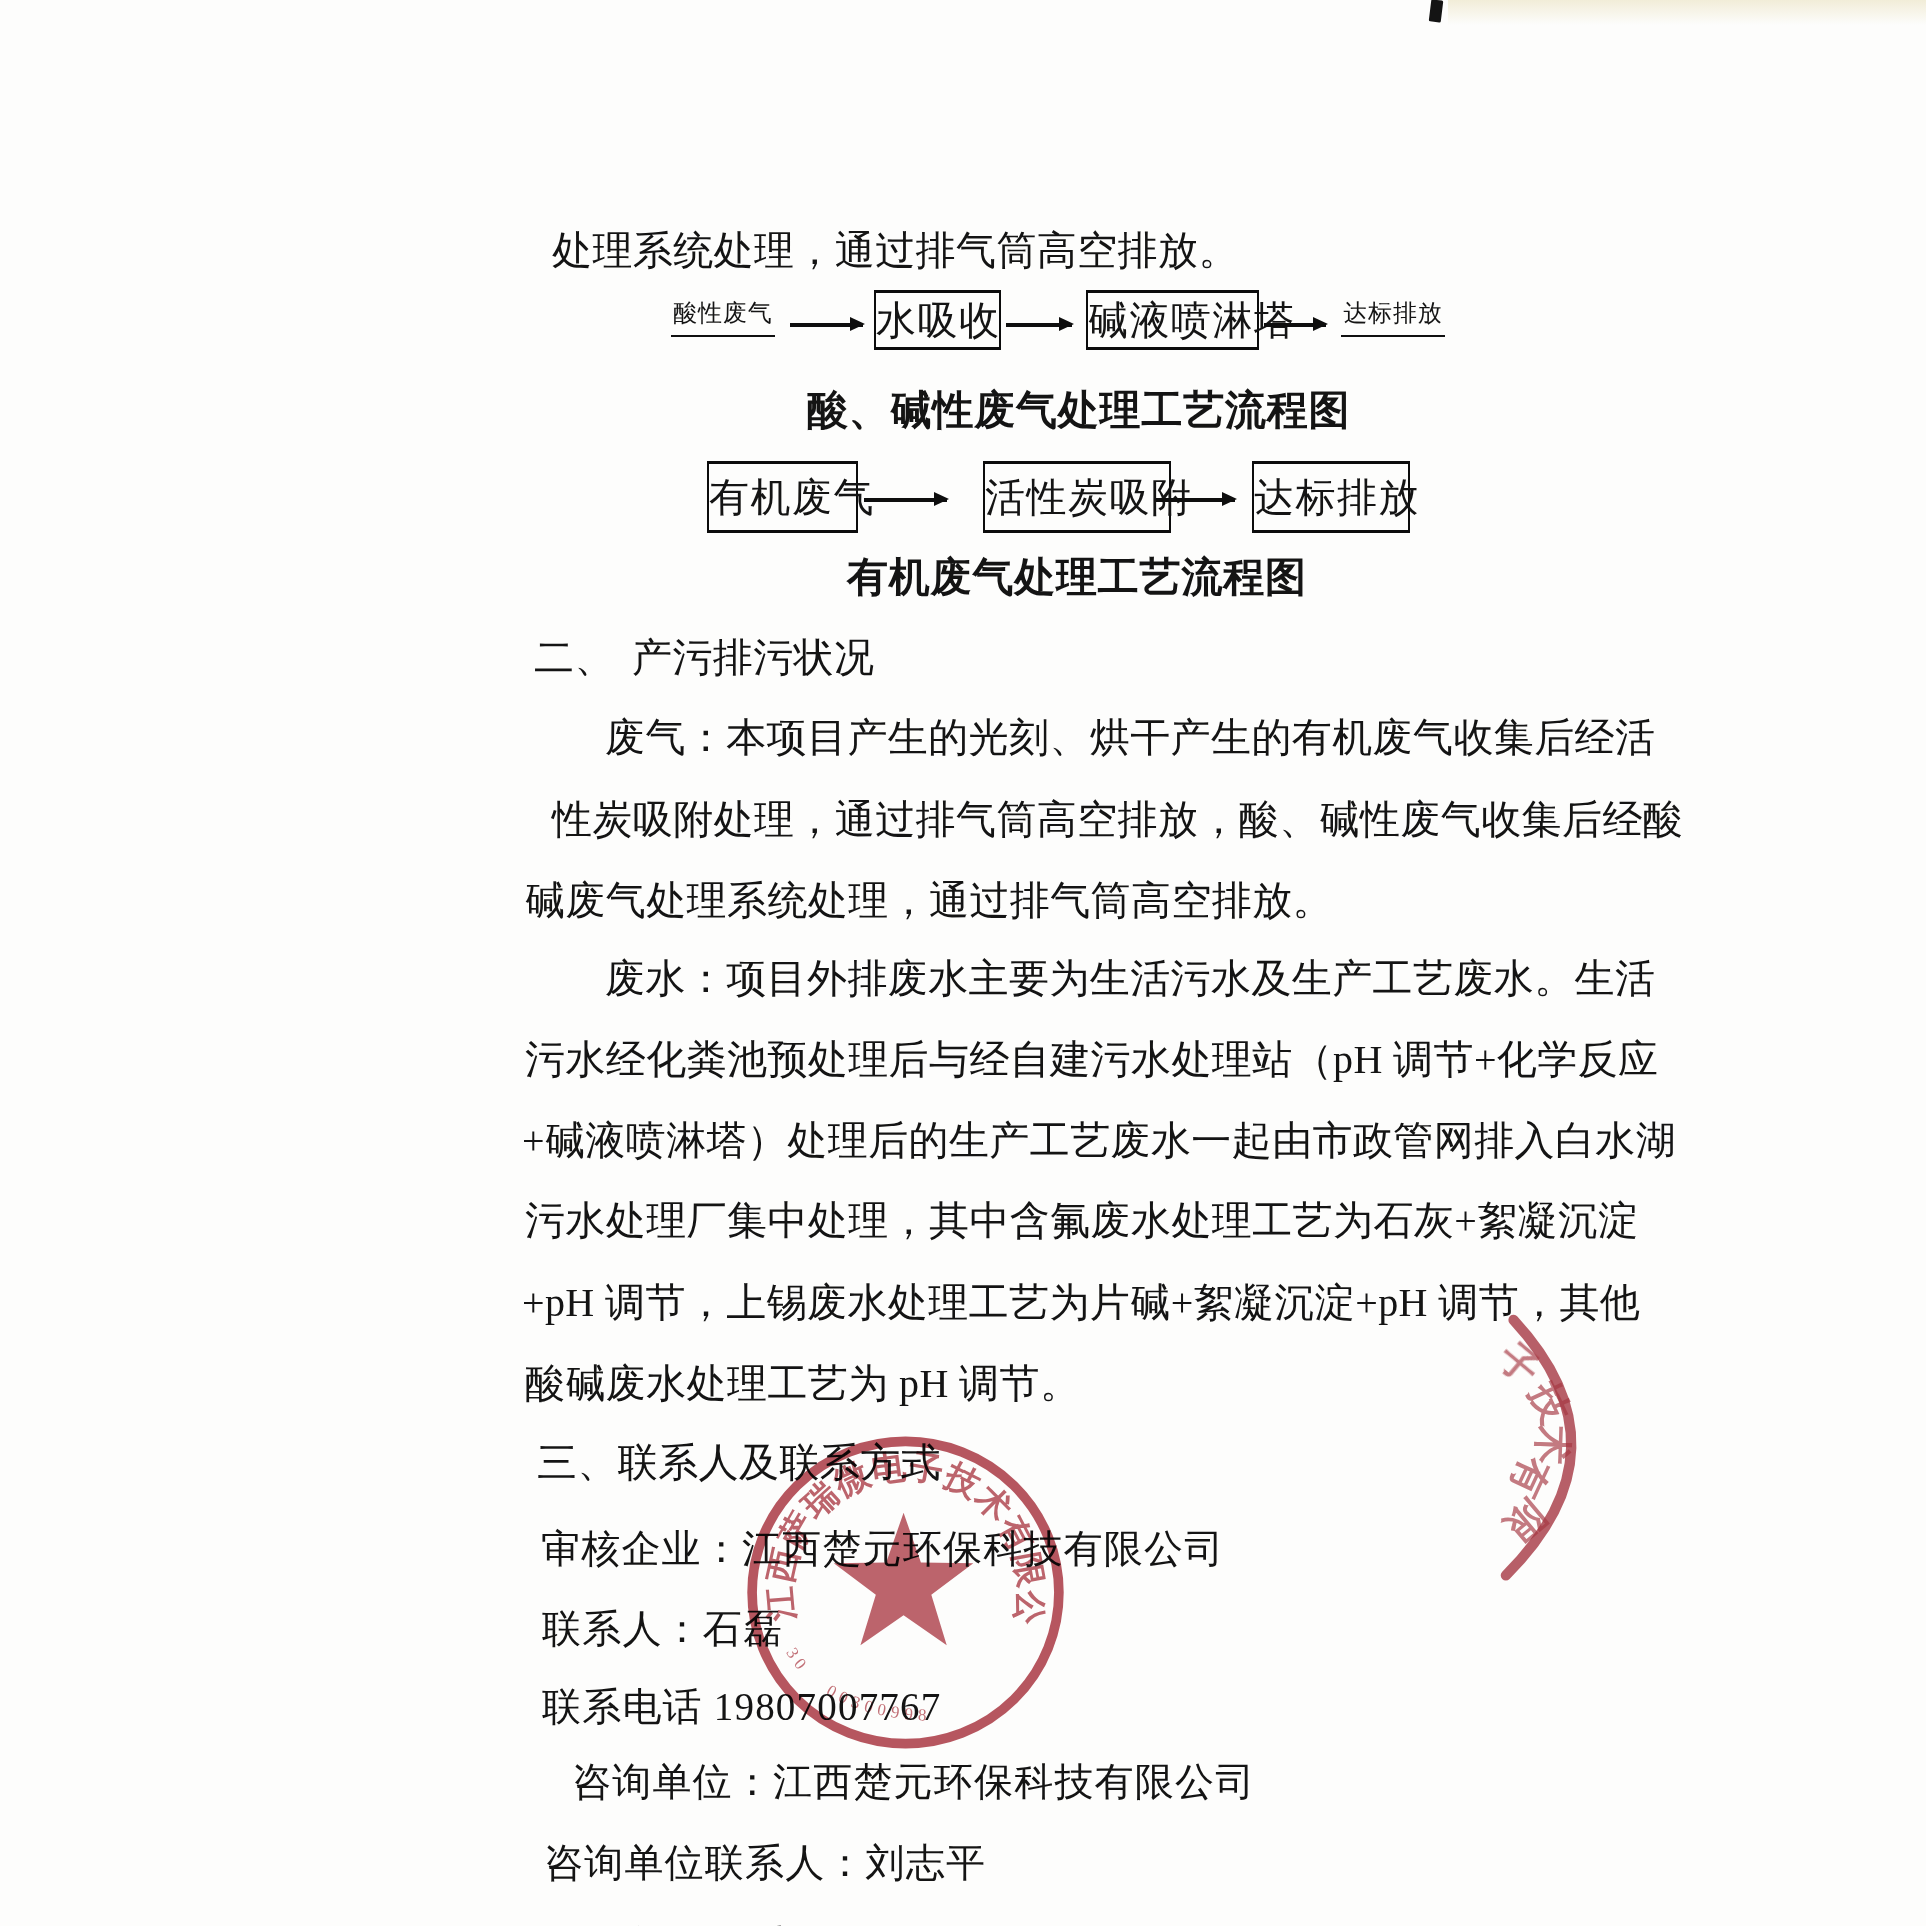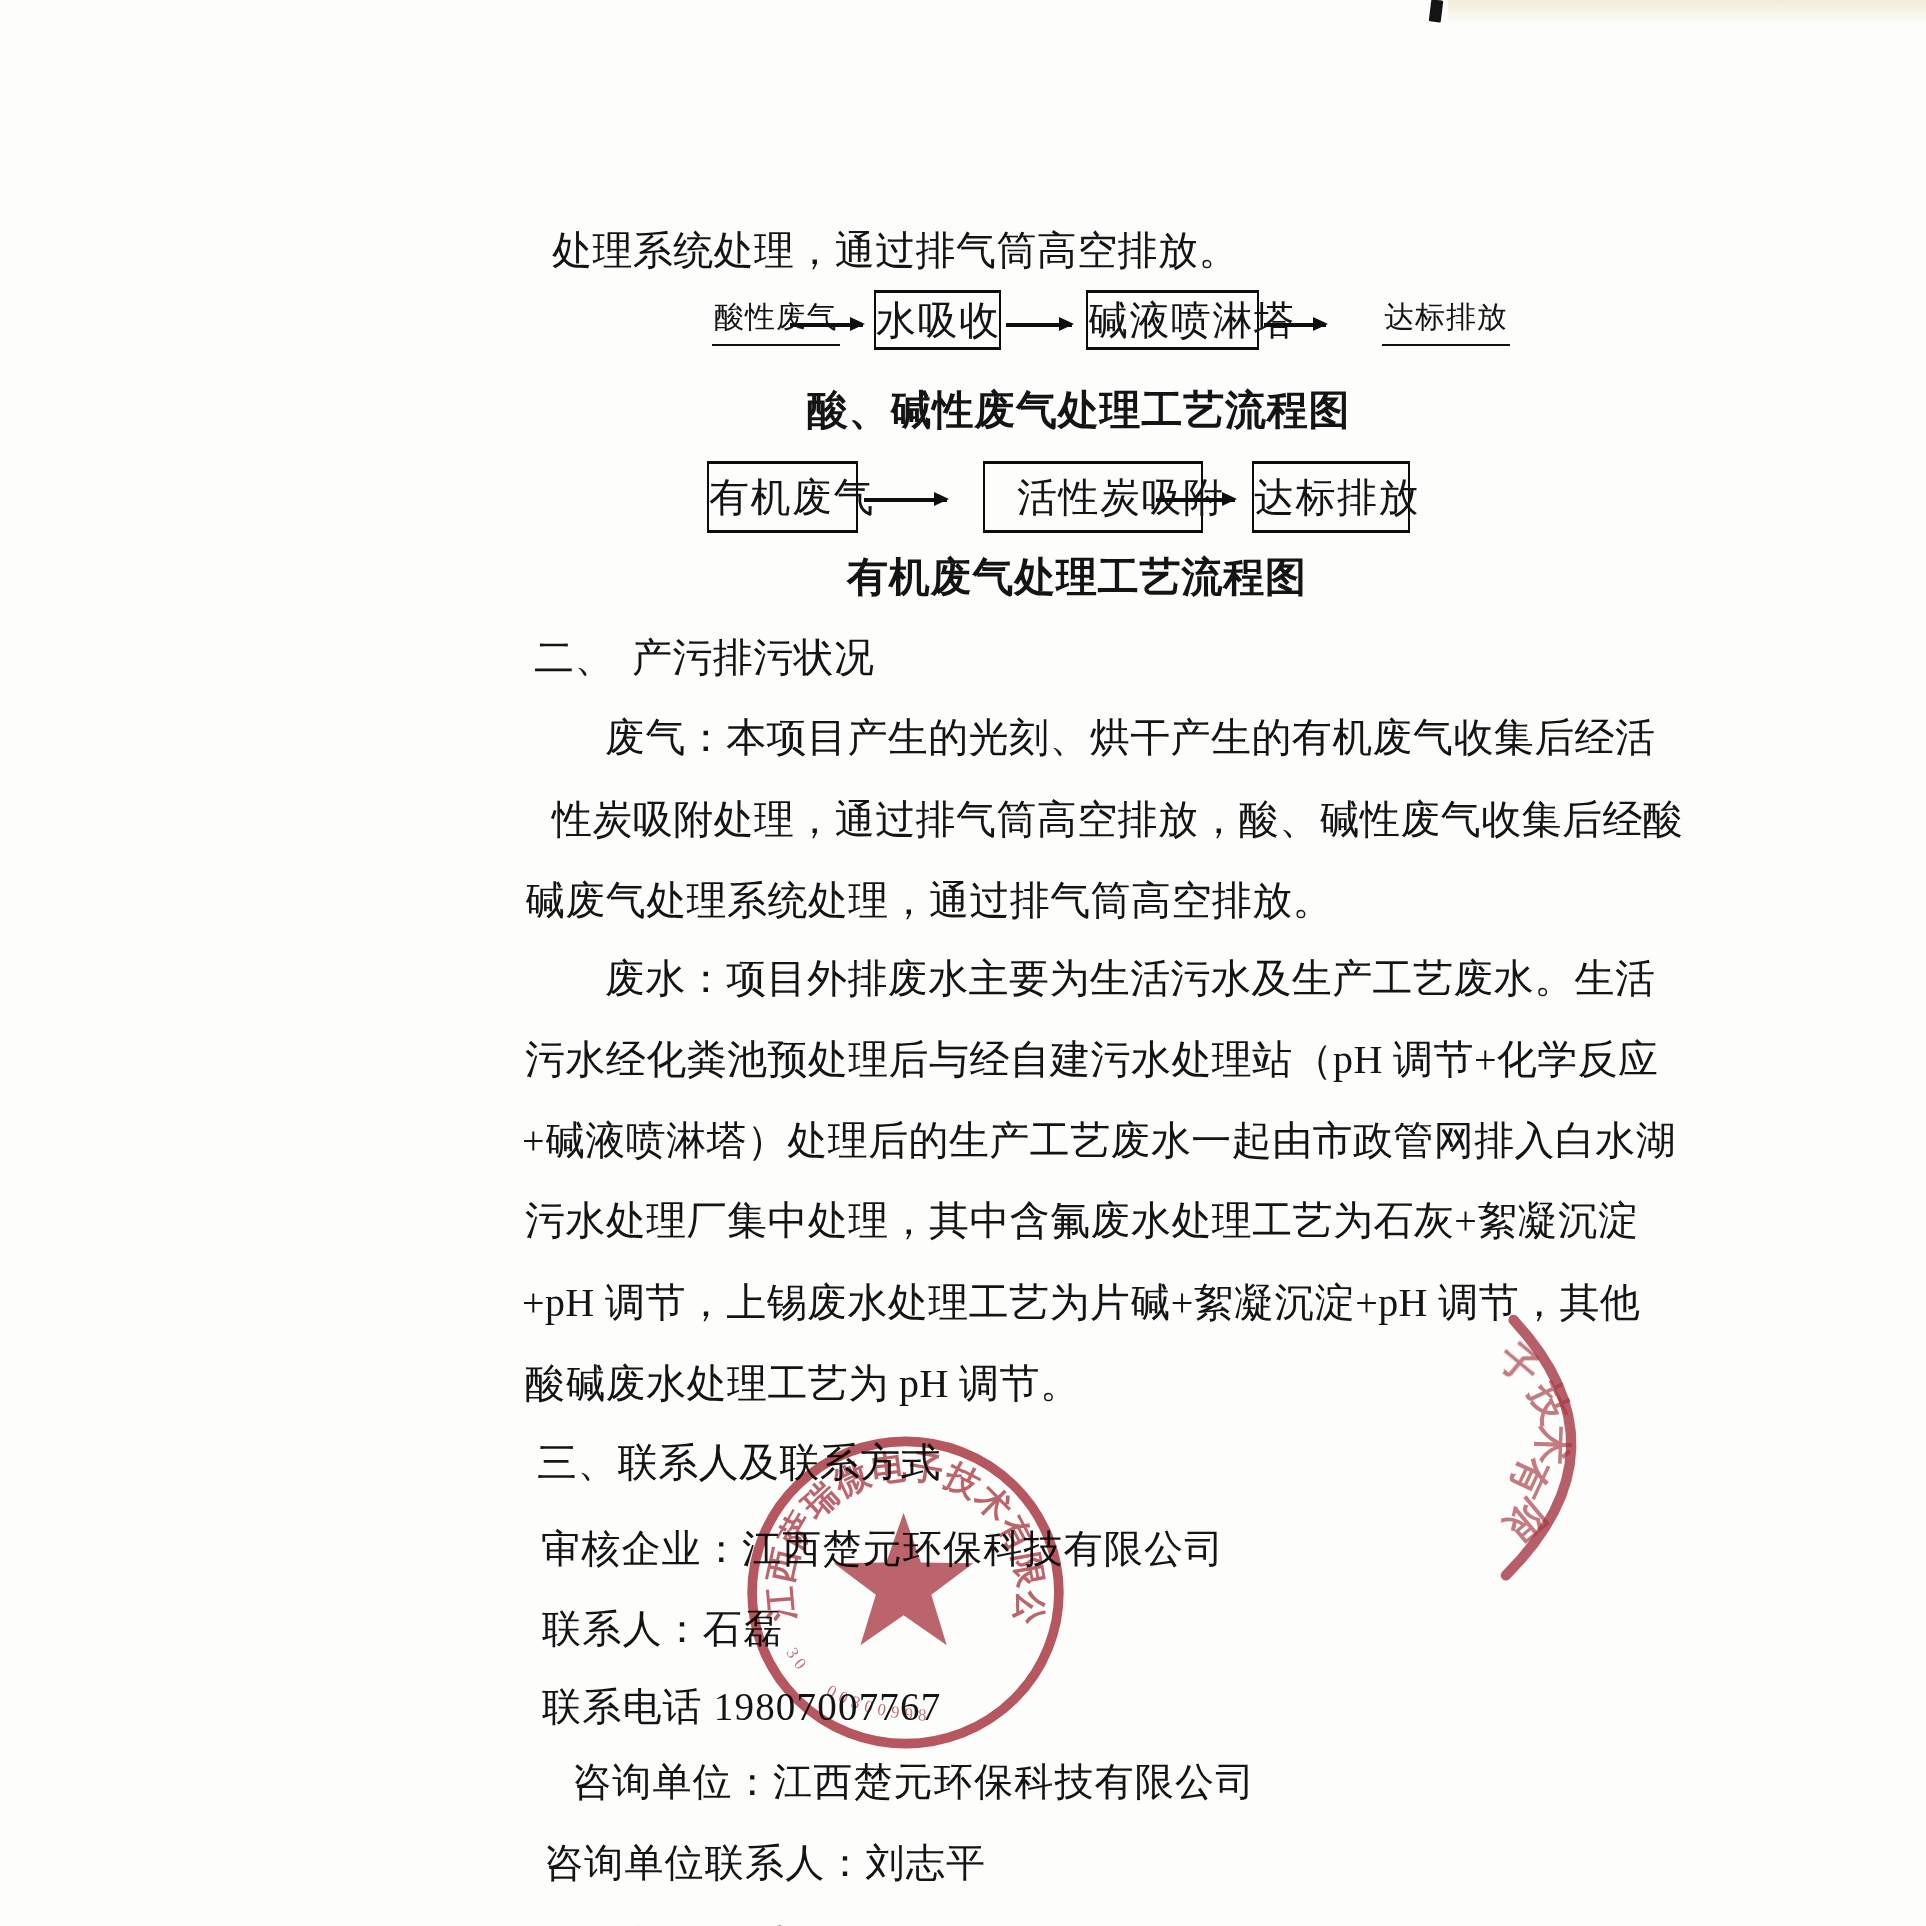--- a/index.html
+++ b/index.html
@@ -8,21 +8,21 @@
     background:#fdfdfc;
     font-family:"Liberation Serif","DejaVu Serif",serif;
     color:#141414;
     overflow:hidden;
     position:relative;
   }
   .abs{position:absolute;white-space:nowrap;}
   .bodyline{font-size:40px;letter-spacing:0.4px;}
   .contactline{font-size:39px;letter-spacing:1.2px;}
   .caption{font-size:41px;font-weight:bold;letter-spacing:0.8px;}
-  .fc-label{font-size:30px;letter-spacing:0.8px;border-bottom:2.7px solid #101010;padding:0 2.3px 6.2px 2.3px;margin-left:41px;}
+  .fc-label{font-size:24px;letter-spacing:0.8px;border-bottom:2.7px solid #101010;padding:0 2.3px 6.2px 2.3px;}
   .fc-box{
     border:2.7px solid #0c0c0c;border-top-width:3.9px;border-bottom-width:3.9px;
     display:flex;align-items:center;justify-content:flex-start;
     font-size:40px;letter-spacing:1.5px;background:transparent;
   }
   .arrow{height:3.5px;background:#0e0e0e;}
   .arrow:after{
     content:"";position:absolute;right:-1.5px;top:-5.8px;
     border-left:15.4px solid #0e0e0e;
     border-top:7.3px solid transparent;
@@ -54,21 +54,21 @@
   <div class="abs arrow" style="left:1264px;top:323px;width:62px;"></div>
   <div class="abs fc-label" style="left:1341px;top:297px;">达标排放</div>
   <div class="abs caption" style="left:807px;top:383px;">酸、碱性废气处理工艺流程图</div>
 </div>
 
 <div>
   <div class="abs fc-box" style="left:707px;top:461px;width:147px;height:66px;">
     <span>有机废气</span>
   </div>
   <div class="abs arrow" style="left:864px;top:498px;width:83px;"></div>
-  <div class="abs fc-box" style="left:983px;top:461px;width:184px;height:66px;padding-left:32px;">
+  <div class="abs fc-box" style="left:983px;top:461px;width:184px;height:66px;">
     <span>活性炭吸附</span>
   </div>
   <div class="abs arrow" style="left:1156px;top:498px;width:79px;"></div>
   <div class="abs fc-box" style="left:1252px;top:461px;width:154px;height:66px;">
     <span>达标排放</span>
   </div>
   <div class="abs caption" style="left:847px;top:550px;">有机废气处理工艺流程图</div>
 </div>
 
 <div class="abs bodyline" style="left:534px;top:630px;">二、</div>

